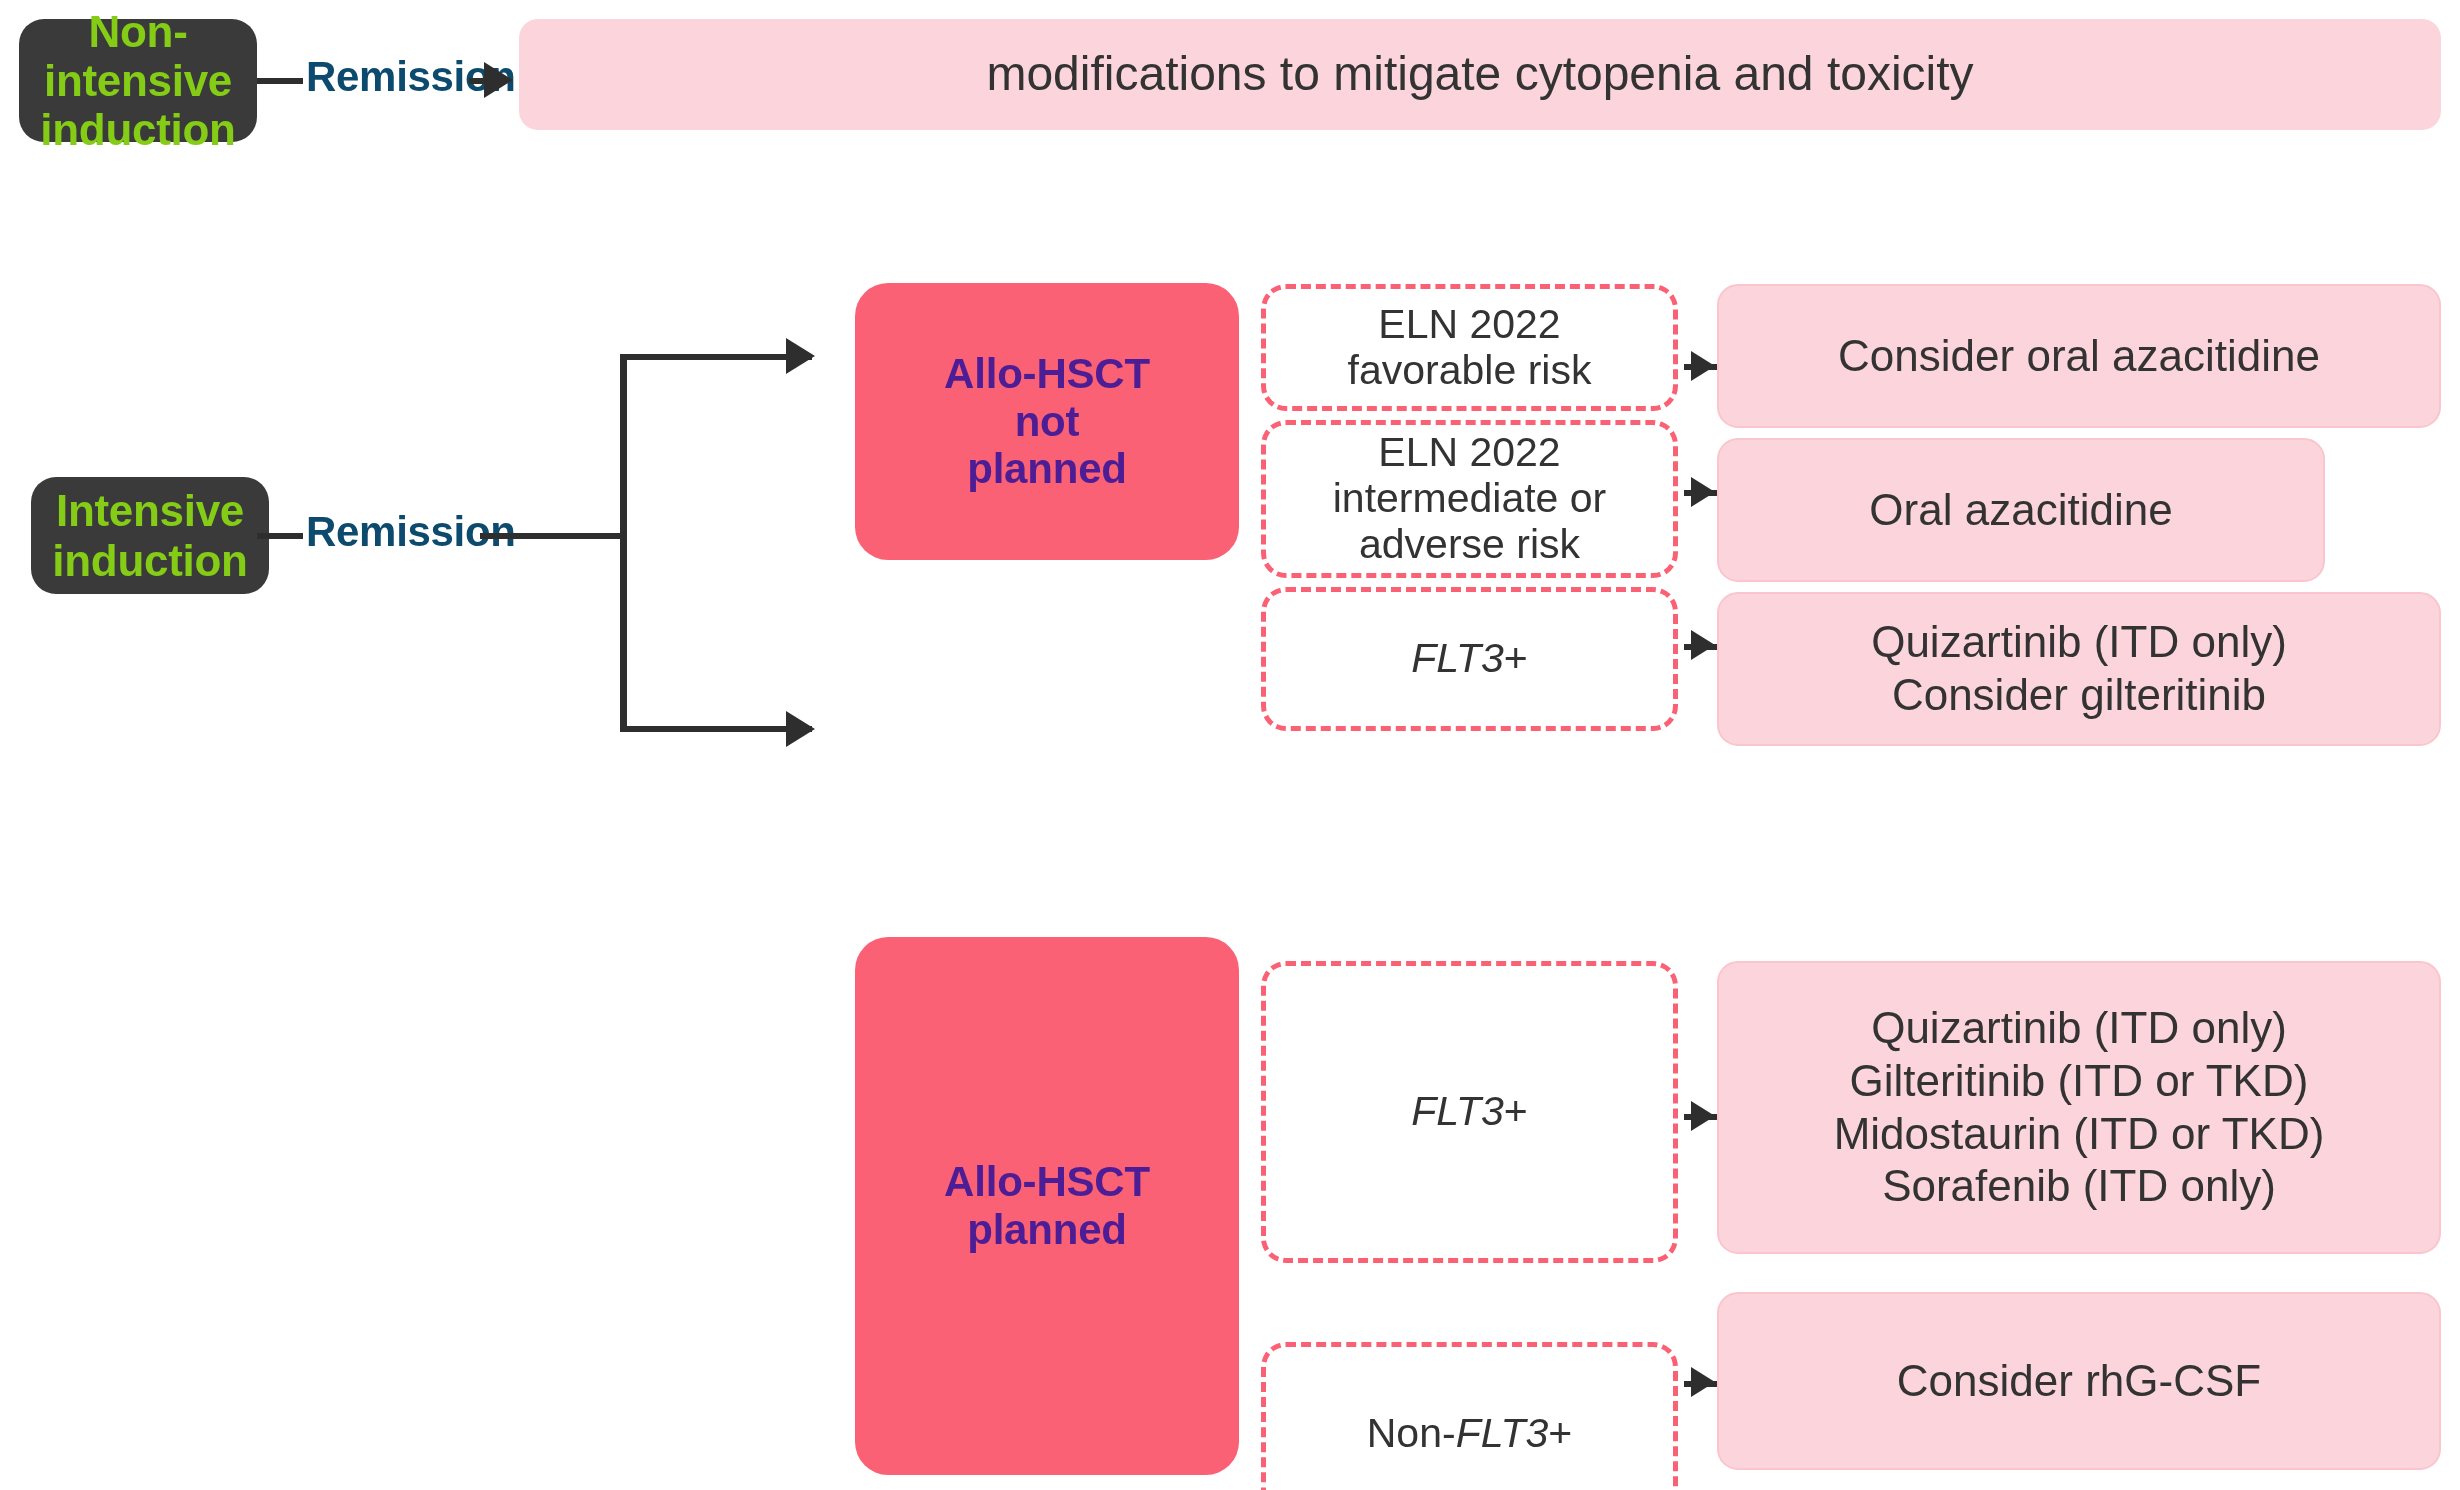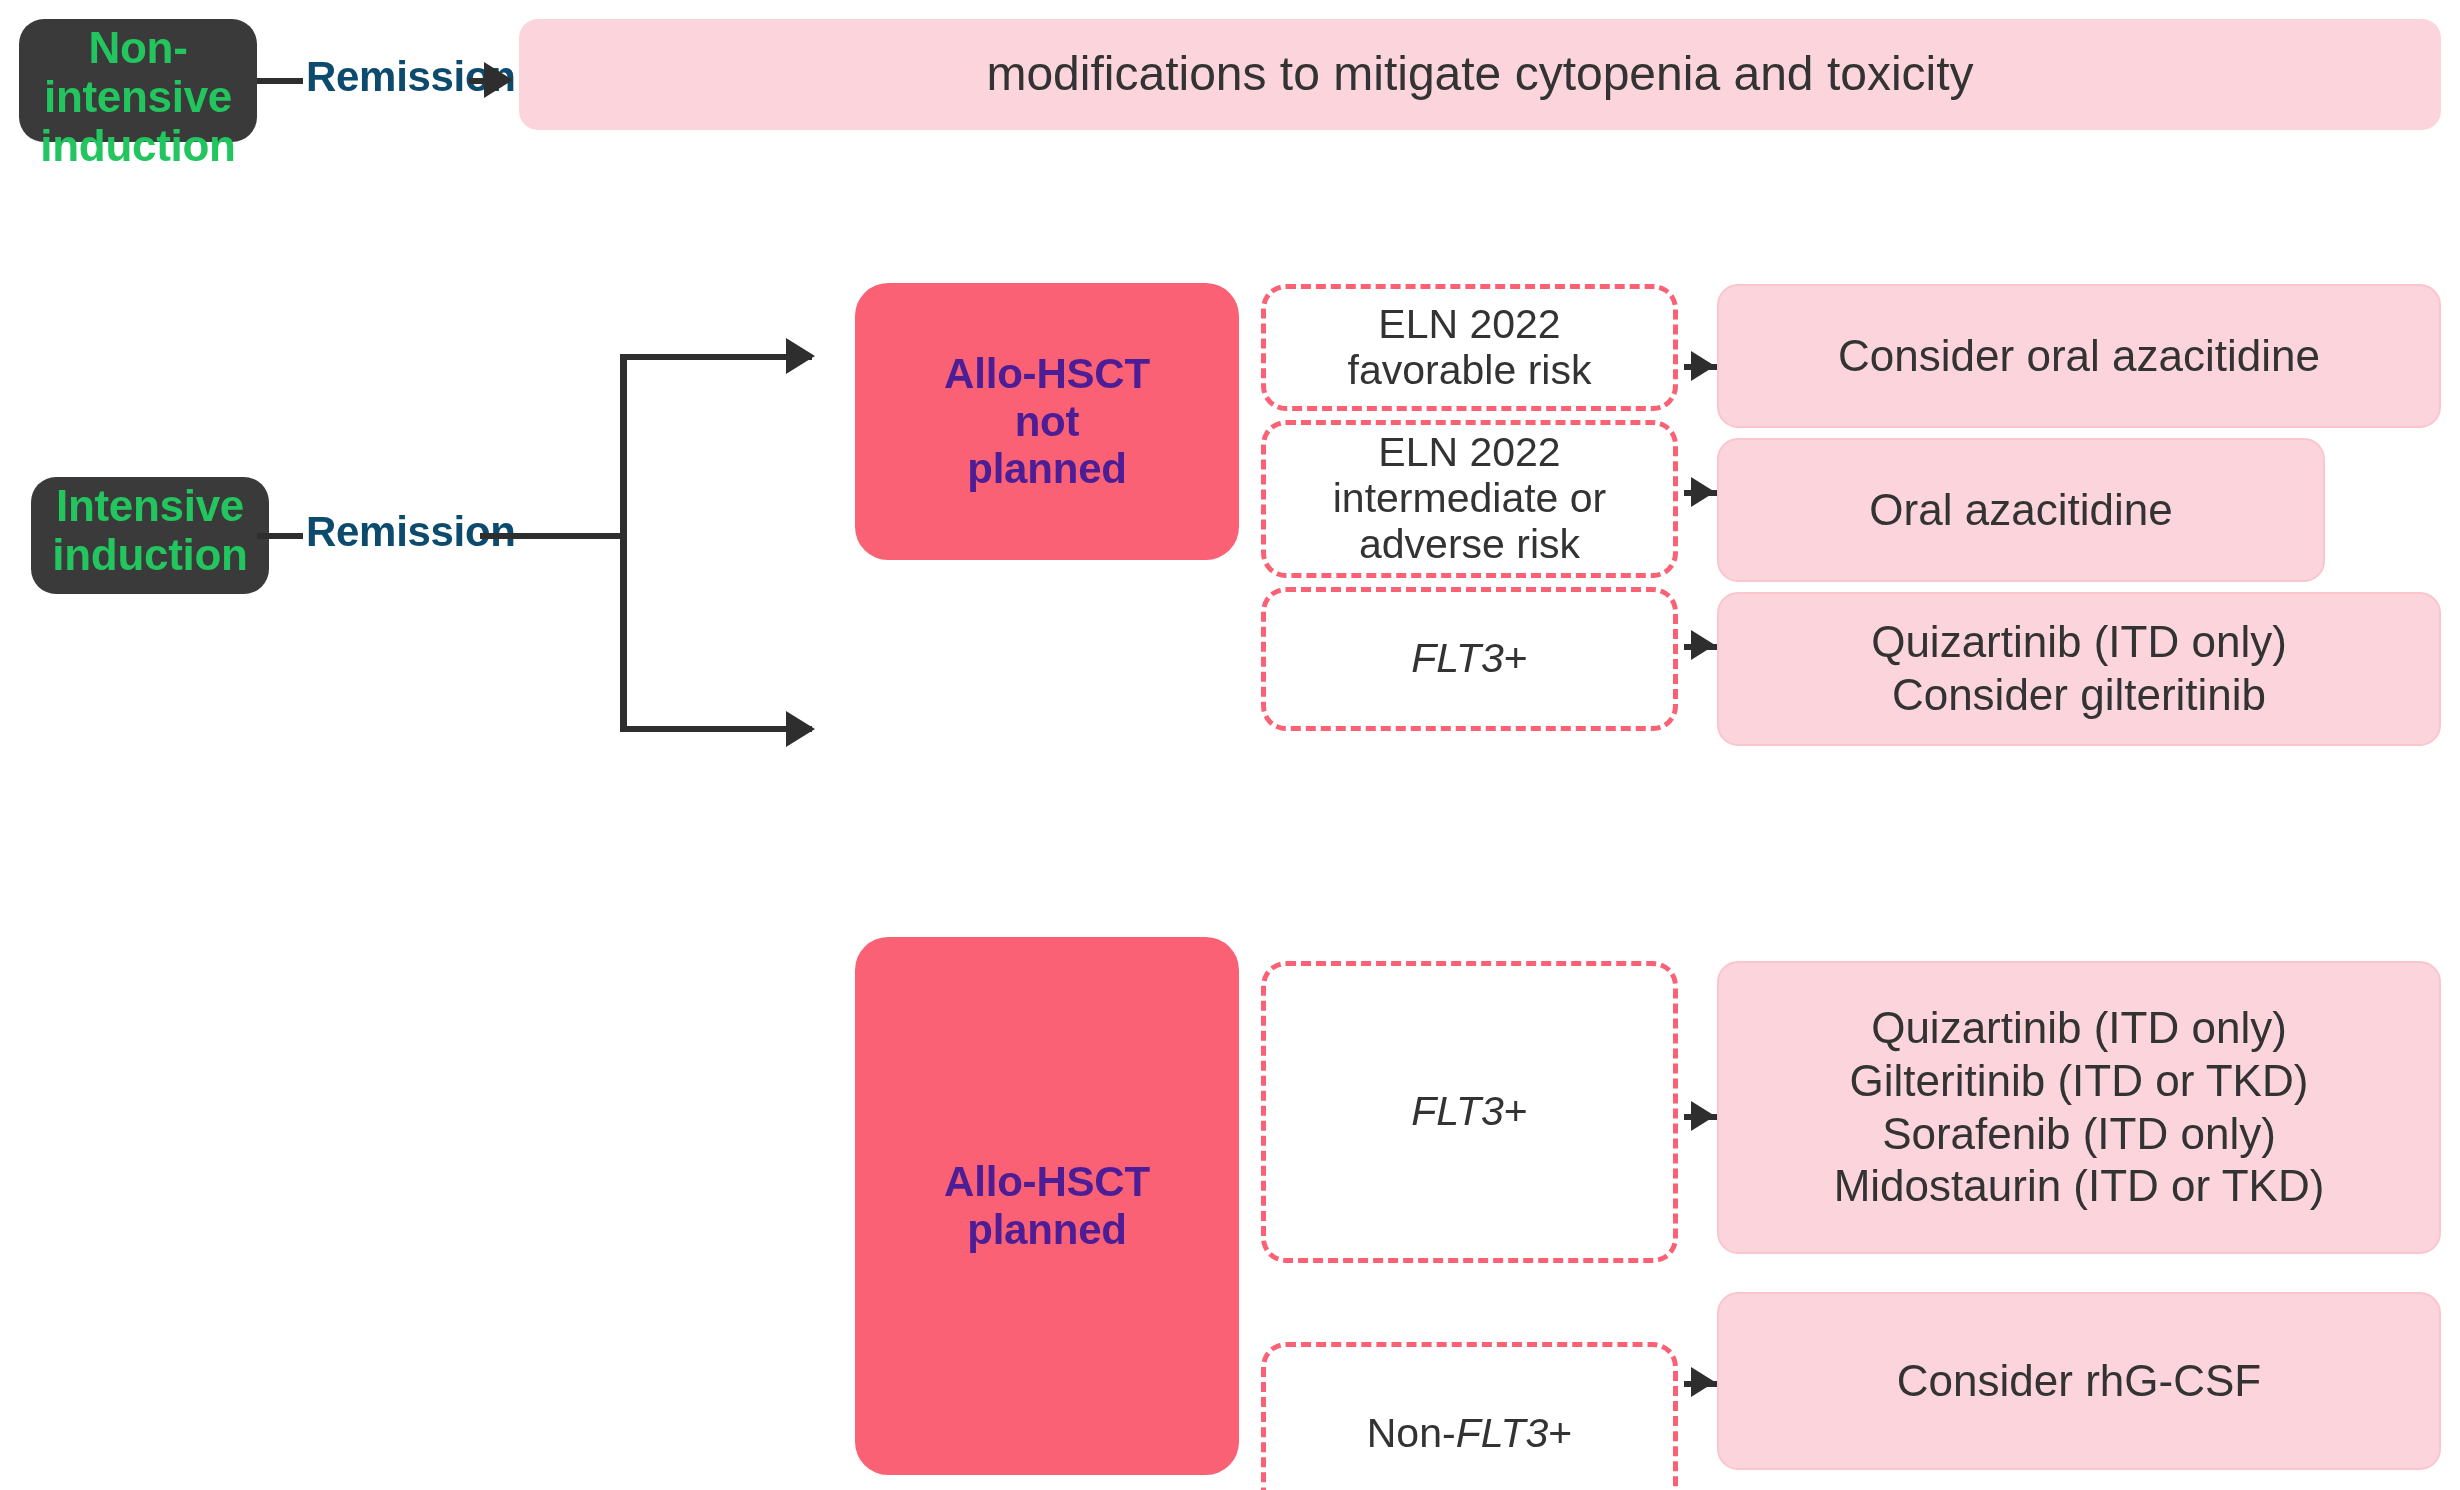--- a/index.html
+++ b/index.html
@@ -15,23 +15,24 @@
     width: 2460px;
     height: 1491px;
     background: #ffffff;
   }
 
   
   .dark-node {
     position: absolute;
     background: #3a3a3a;
     border-radius: 25px;
-    color: #22c55e;
+    color: #84cc16;
     font-weight: bold;
     display: flex;
+    align-items: center;
     justify-content: center;
     text-align: center;
     line-height: 1.12;
     font-size: 44px;
     letter-spacing: -0.3px;
     padding: 3.8px 9.6px;
   }
 
   
   .edge-label {
@@ -228,22 +229,22 @@
     <div class="nowrap">
       <span class="ital">FLT3</span><span>+</span>
     </div>
   </div>
   <div class="hline" style="left:1684px; top:1114px; width:37px;"></div>
   <div class="arrowhead small" style="left:1691px; top:1101px;"></div>
   <div class="light-node" style="left:1717px; top:961px; width:724px; height:293px;">
     <div>
       <div>Quizartinib (ITD only)</div>
       <div>Gilteritinib (ITD or TKD)</div>
+      <div>Midostaurin (ITD or TKD)</div>
       <div>Sorafenib (ITD only)</div>
-      <div>Midostaurin (ITD or TKD)</div>
     </div>
   </div>
 
   <div class="dashed-node" style="left:1261px; top:1342px; width:417px; height:184px;">
     <div class="nowrap">
       <span>Non-</span><span class="ital">FLT3</span><span>+</span>
     </div>
   </div>
   <div class="hline" style="left:1684px; top:1381px; width:37px;"></div>
   <div class="arrowhead small" style="left:1691px; top:1367px;"></div>

